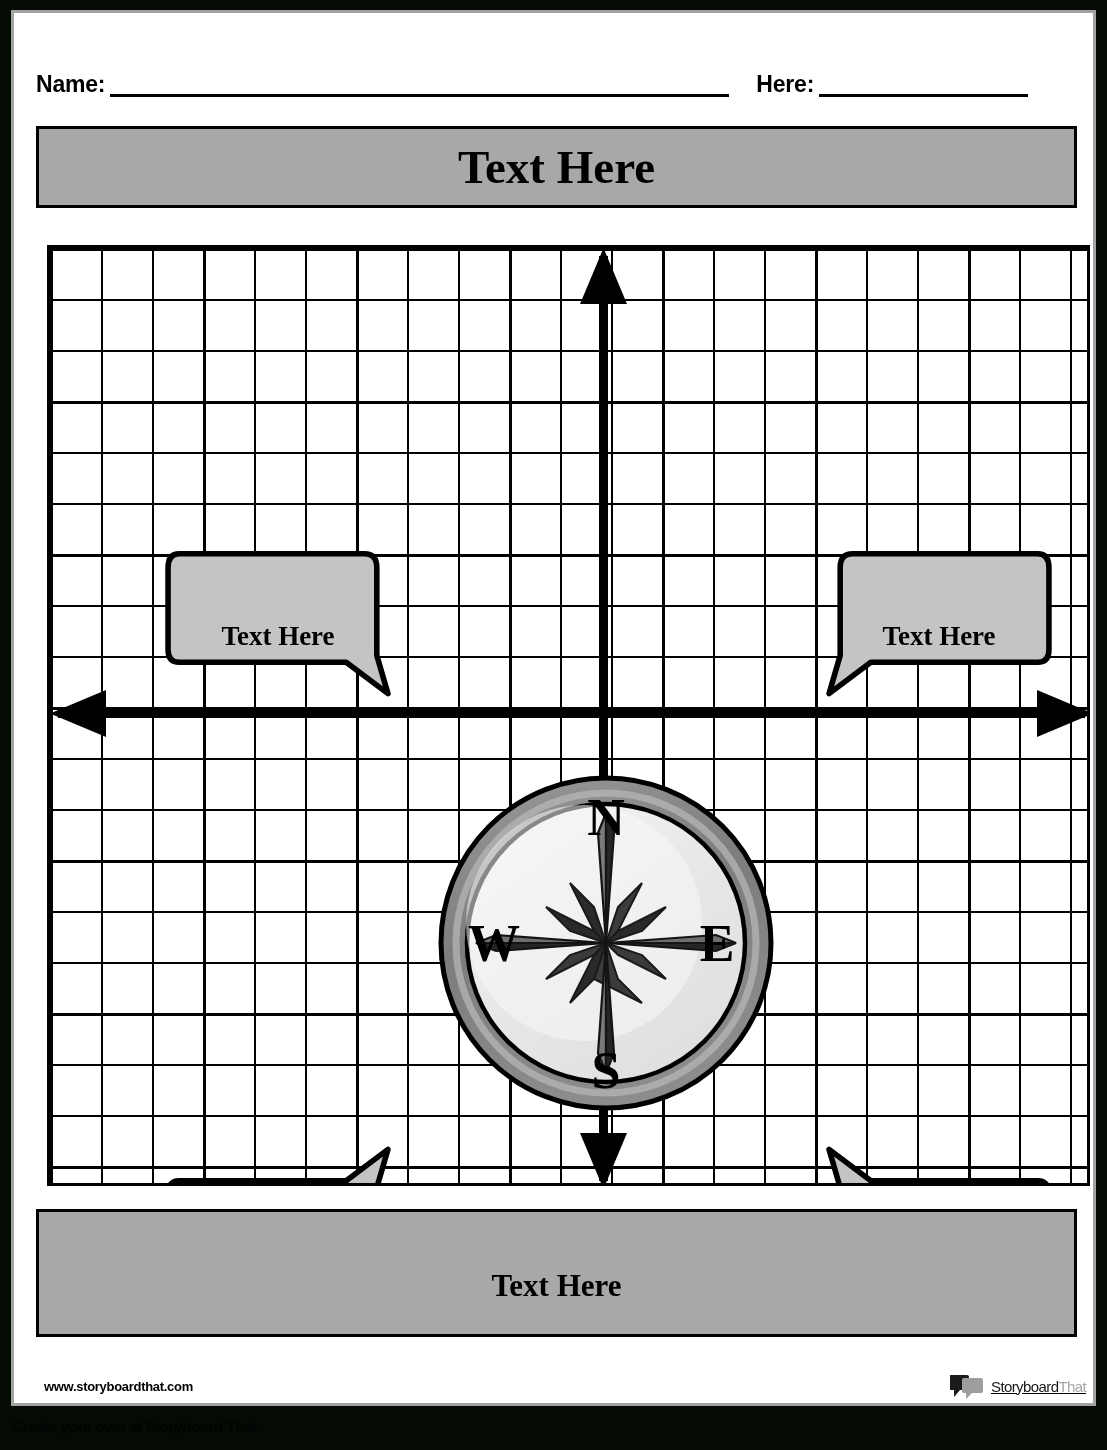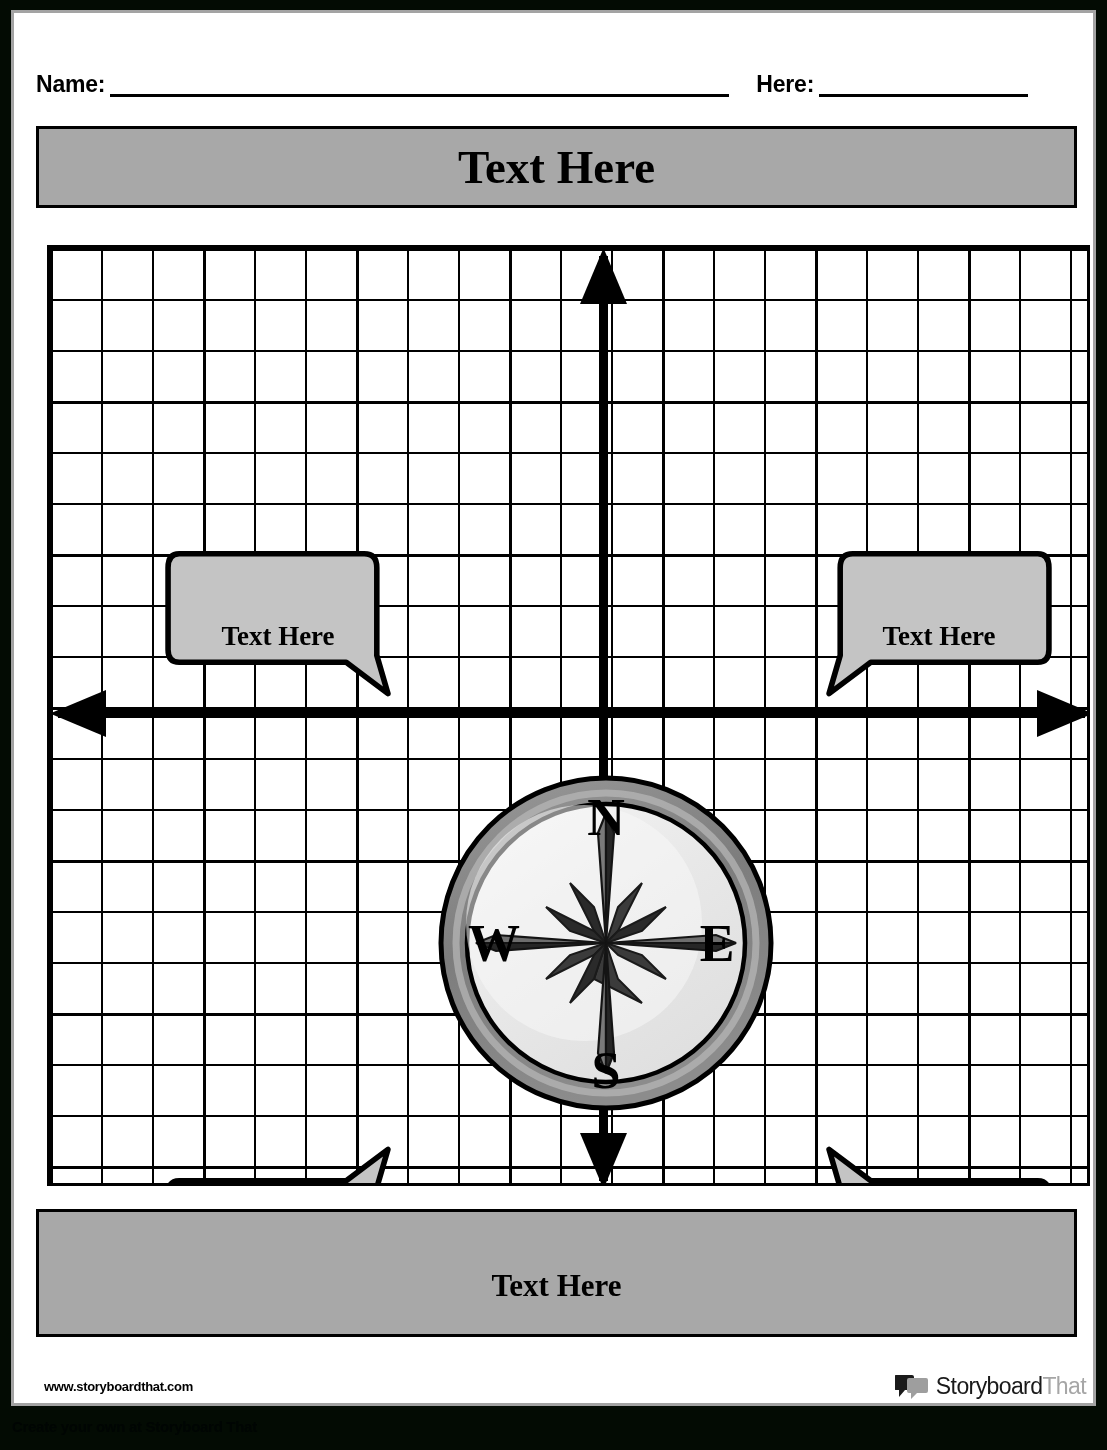--- a/index.html
+++ b/index.html
@@ -165,24 +165,25 @@
     color: #000;
     letter-spacing: -0.3px;
   }
   .brand {
     display: flex;
     align-items: center;
     gap: 7px;
   }
   .brand-mark { position: relative; width: 34px; height: 26px; }
   .brand-text {
-    font-size: 23px;
+    font-size: 15px;
     letter-spacing: -0.6px;
     line-height: 1;
     white-space: nowrap;
+    text-decoration: underline;
   }
   .brand-text .b1 { color: #1a1a1a; }
   .brand-text .b2 { color: #a6a6a6; }
 
   .tagline {
     position: absolute;
     left: 12px; top: 1418px;
     font-size: 15px;
     font-weight: bold;
     color: #000503;

